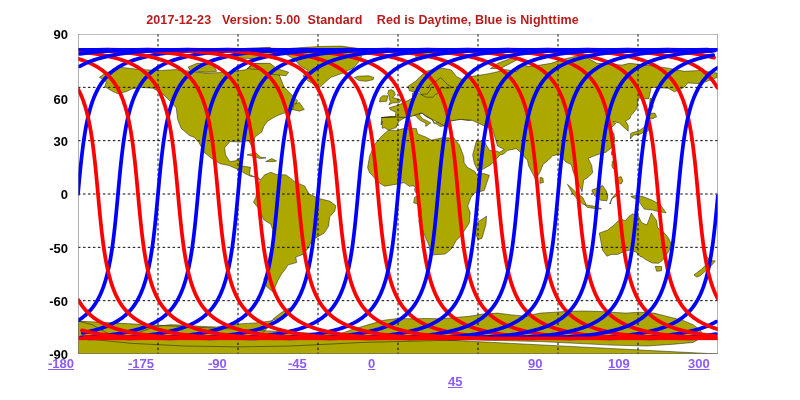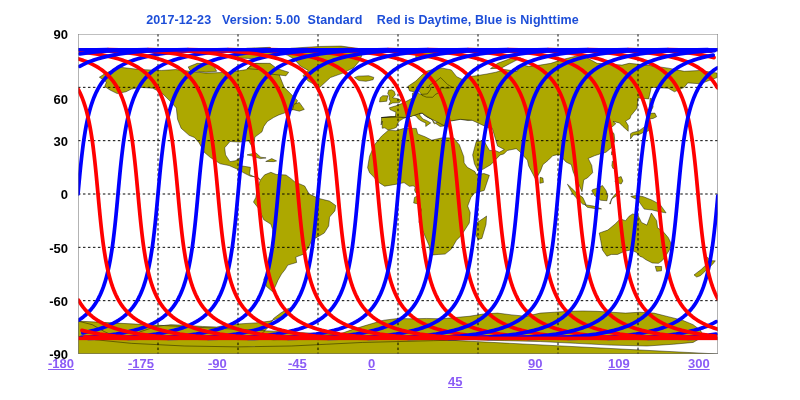--- a/index.html
+++ b/index.html
@@ -4,21 +4,21 @@
 <style>
   html,body{margin:0;padding:0;}
   body{
     width:800px;height:400px;background:#ffffff;
     font-family:"Liberation Sans", sans-serif;
     overflow:hidden;
   }
   #stage{position:relative;width:800px;height:400px;}
   #title{
     position:absolute;left:0;top:13px;width:725px;
-    text-align:center;font-size:12.5px;font-weight:bold;color:#1d4ed8;
+    text-align:center;font-size:12.5px;font-weight:bold;color:#b91c1c;
     letter-spacing:0.1px;white-space:pre;
   }
   #plotwrap{position:absolute;left:78px;top:34px;width:640px;height:320px;}
   svg.map{display:block;}
   .ylab{
     position:absolute;font-size:13px;font-weight:bold;color:#000;
     text-align:right;width:40px;
   }
   .xlab{
     position:absolute;font-size:13px;font-weight:bold;color:#8b5cf6;

